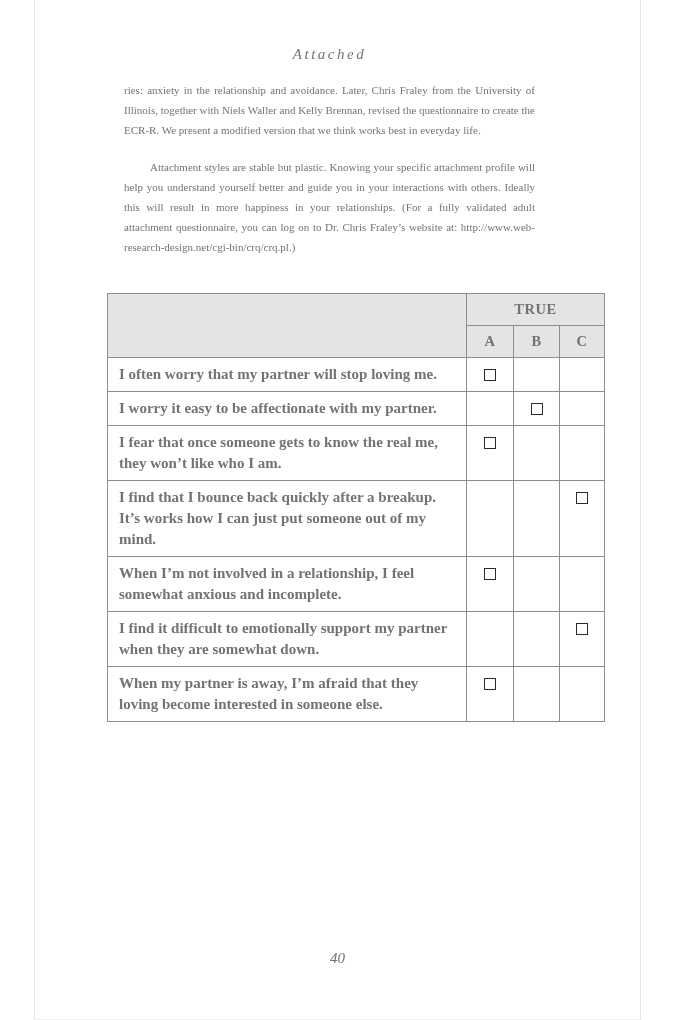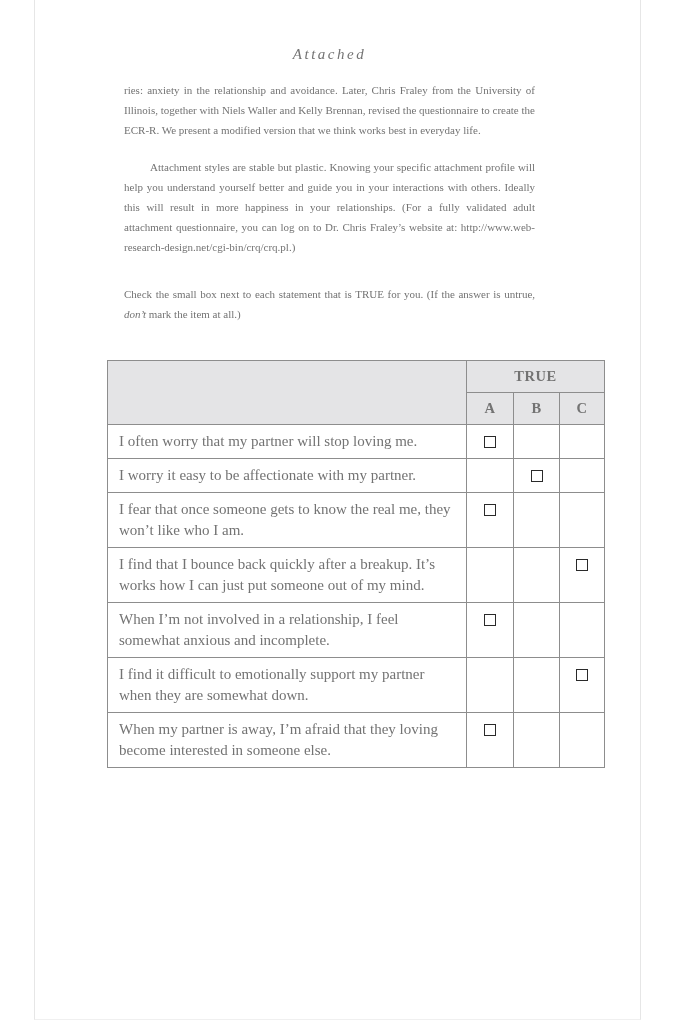--- a/index.html
+++ b/index.html
@@ -47,20 +47,21 @@
   table.quiz {
     border-collapse: collapse;
     width: 497px;
     margin-top: 36px;
     table-layout: fixed;
   }
   table.quiz th,
   table.quiz td {
     border: 1px solid #8d8d8d;
     box-sizing: border-box;
+    font-weight: bold;
   }
   table.quiz thead th {
     background: #e4e4e6;
     font-size: 14.5px;
     font-weight: bold;
     letter-spacing: 0.5px;
     height: 32px;
     text-align: center;
     vertical-align: middle;
   }
@@ -101,21 +102,20 @@
 <body>
 
 <div class="page">
 
   <div class="running-head">Attached</div>
 
   <p class="para">ries: anxiety in the relationship and avoidance. Later, Chris Fraley from the University of Illinois, together with Niels Waller and Kelly Brennan, revised the questionnaire to create the ECR-R. We present a modified version that we think works best in everyday life.</p>
 
   <p class="para indent">Attachment styles are stable but plastic. Knowing your specific attachment profile will help you understand yourself better and guide you in your interactions with others. Ideally this will result in more happiness in your relationships. (For a fully validated adult attachment questionnaire, you can log on to Dr. Chris Fraley’s website at: http://www.web-research-design.net/cgi-bin/crq/crq.pl.)</p>
 
-  <p class="para instruction"><span>Check the small box next to each statement that is TRUE for you.</span> <span>(If the answer is untrue, </span><em>don’t</em><span> mark the item at all.)</span></p>
 
   <table class="quiz">
     <colgroup>
       <col style="width:359px">
       <col style="width:47px">
       <col style="width:46px">
       <col style="width:45px">
     </colgroup>
     <thead>
       <tr>
@@ -167,14 +167,15 @@
         </tr>
         <tr class="double">
           <td class="stmt">When my partner is away, I’m afraid that they loving become interested in someone else.</td>
           <td class="box-cell"><span class="checkbox"></span></td>
           <td class="box-cell"></td>
           <td class="box-cell"></td>
         </tr>
       </tbody>
   </table>
 
+  <div class="page-number">40</div>
 
 </div>
 
 </body></html>

